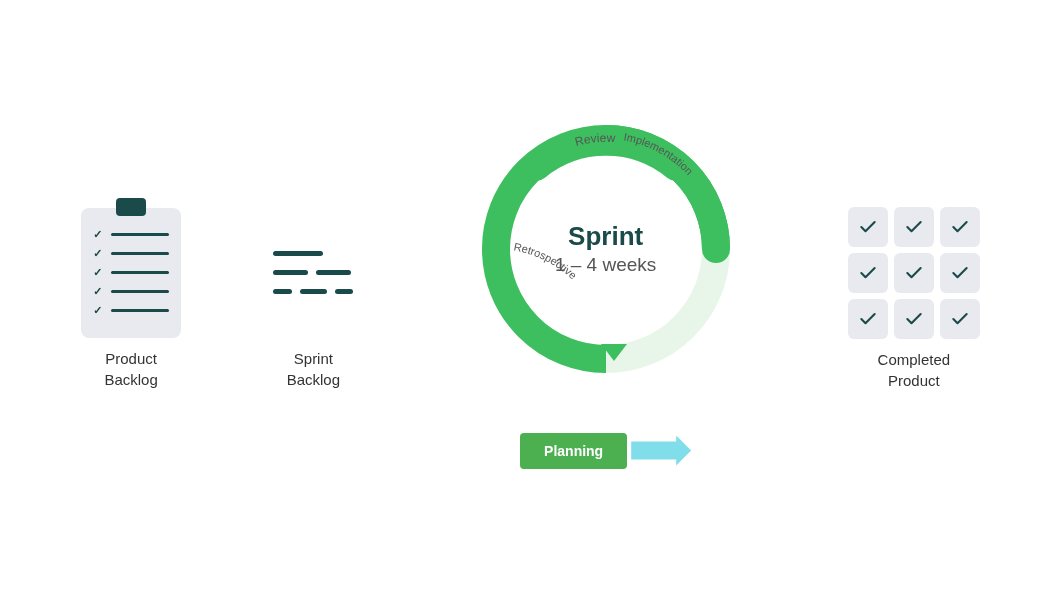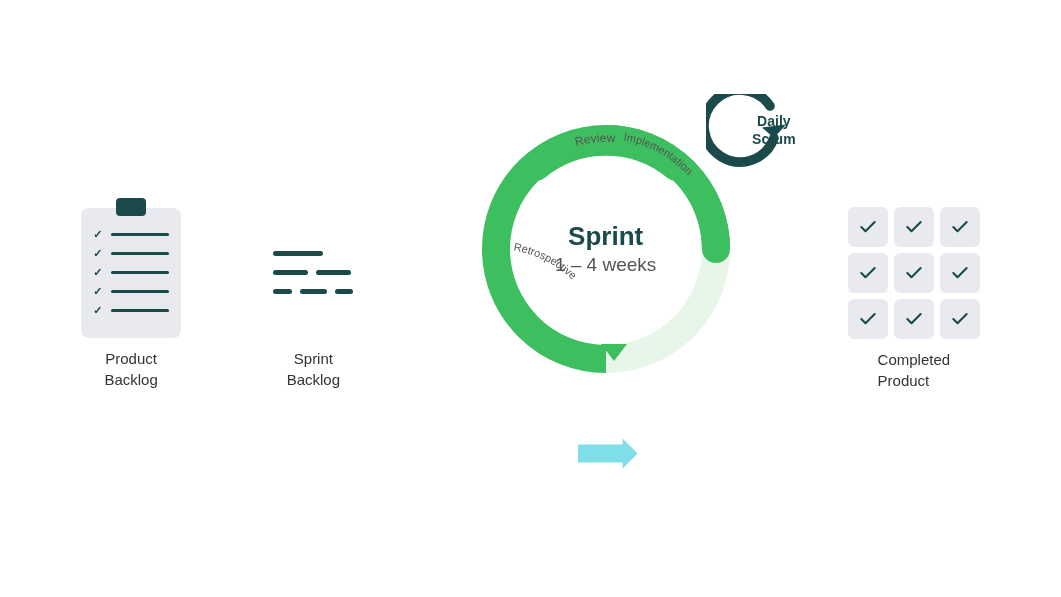--- a/index.html
+++ b/index.html
@@ -211,21 +211,21 @@
       width: 40px;
       height: 40px;
     }
     .check-cell svg {
       width: 20px;
       height: 20px;
     }
     .completed-label {
       font-size: 15px;
       color: #333;
-      text-align: left;
+      text-align: center;
       line-height: 1.4;
     }
   </style>
 </head>
 <body>
 
 <div class="diagram">
 
   <div class="product-backlog">
     <div class="clipboard">
@@ -274,30 +274,20 @@
     </div>
     <div class="backlog-label">
       <span>Sprint</span><br>
       <span>Backlog</span>
     </div>
   </div>
 
   <div class="sprint-section">
     <div class="circle-container">
       
-      <div class="daily-scrum">
-        <svg class="daily-scrum-arrow" viewBox="0 0 100 100">
-          <path d="M 80 15 A 45 45 0 1 0 85 55" fill="none" stroke="#1a4a4a" stroke-width="12" stroke-linecap="round"></path>
-          <polygon points="85,55 70,42 100,38" fill="#1a4a4a"></polygon>
-        </svg>
-        <div class="daily-scrum-text">
-          <span>Daily</span><br>
-          <span>Scrum</span>
-        </div>
-      </div>
 
       
       <svg class="sprint-circle-svg" viewBox="0 0 280 280">
 
         <circle cx="140" cy="140" r="110" fill="none" stroke="#e8f5e9" stroke-width="28"></circle>
 
         <path d="M 140 30 A 110 110 0 0 1 250 140" fill="none" stroke="#3dbf5f" stroke-width="28" stroke-linecap="round"></path>
 
         <path d="M 70 58 A 110 110 0 0 1 210 58" fill="none" stroke="#3dbf5f" stroke-width="28" stroke-linecap="round"></path>
 
@@ -322,20 +312,21 @@
       </svg>
 
       
       <div class="sprint-label">
         <div class="sprint-title">Sprint</div>
         <div class="sprint-weeks">1 – 4 weeks</div>
       </div>
     </div>
 
     <div class="planning-section">
+      <div class="planning-bar">Planning</div>
       <div class="planning-arrow"></div>
     </div>
   </div>
 
   <div class="completed-product">
     <div class="check-grid">
       <div class="check-cell">
         <svg viewBox="0 0 24 24">
             <polyline points="4,12 9,17 20,6" fill="none" stroke="#1a4a4a" stroke-width="2.5" stroke-linecap="round" stroke-linejoin="round"></polyline>
           </svg>

